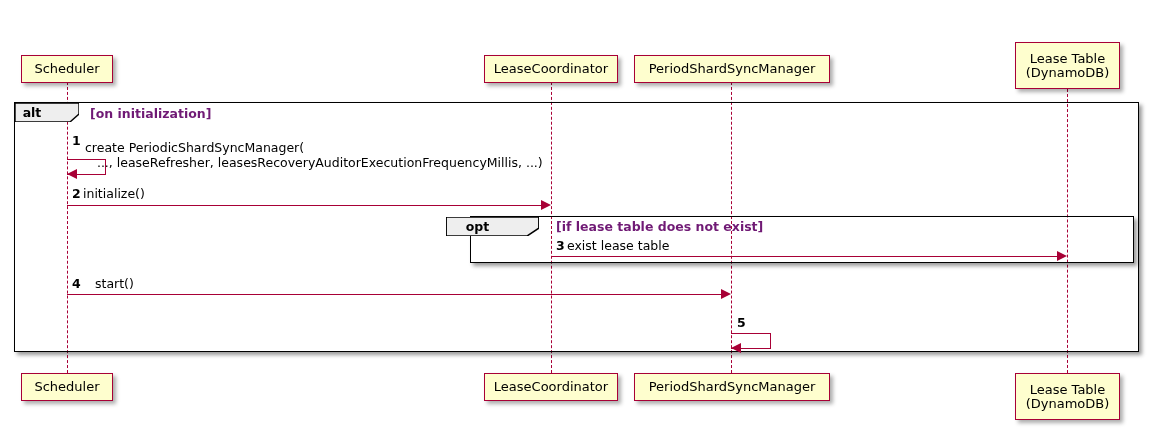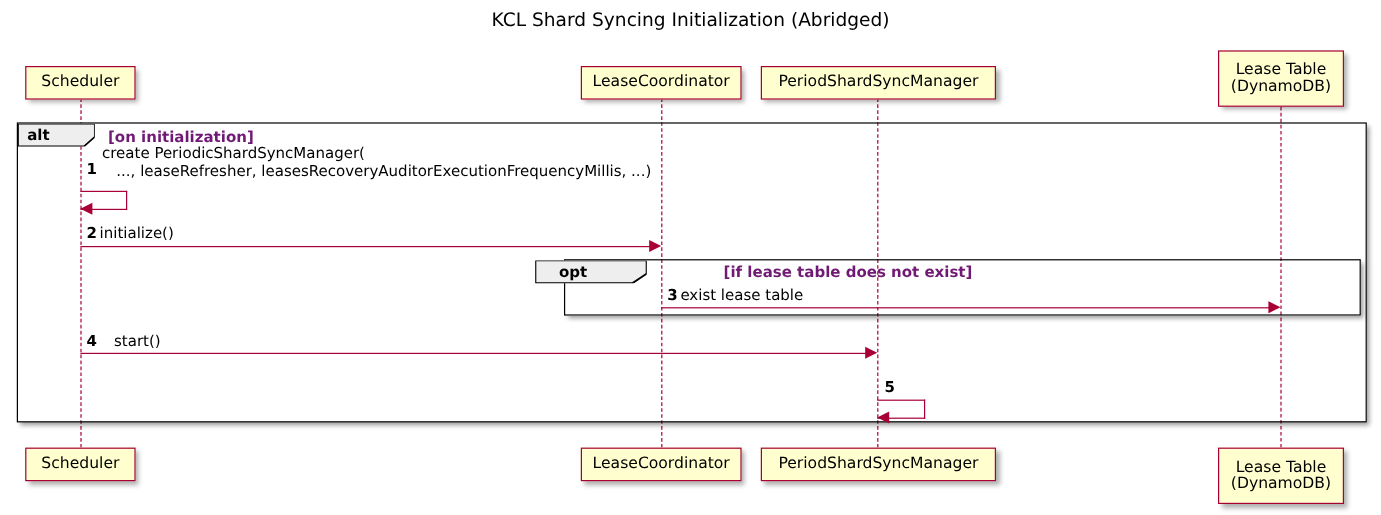--- a/index.html
+++ b/index.html
@@ -128,55 +128,54 @@
   .msg-num {
     font-weight: bold;
     font-size: 12.5px;
   }
 </style>
 </head>
 <body>
 
 <div id="canvas">
 
-  <div class="diagram-title">KCL Shard Syncing Initialization (Abridged)</div>
 
   <div class="lifeline" style="left:67px; top:82px; height:291px;"></div>
   <div class="lifeline" style="left:551px; top:82px; height:291px;"></div>
   <div class="lifeline" style="left:731px; top:82px; height:291px;"></div>
   <div class="lifeline" style="left:1067px; top:89px; height:284px;"></div>
 
   <div class="frame" style="left:14px; top:102px; width:1125px; height:250px;"></div>
   <div class="frame-tab" style="left:15px; top:103px; width:64px; height:19px;">
     <svg class="tab-shape" viewBox="0 0 64 19" preserveAspectRatio="none">
       <path d="M0,0 L64,0 L64,11 L55,19 L0,19 Z" fill="#EEEEEE" stroke="#000000" stroke-width="1.4"></path>
     </svg>
     <div class="frame-tab-label">alt</div>
   </div>
   <div class="frame-cond" style="left:90px; top:106px;">[on initialization]</div>
 
   <div class="msg-label" style="left:72px; top:133px;"><span class="msg-num">1</span></div>
-  <div class="msg-label" style="left:85px; top:120px;">create PeriodicShardSyncManager(
+  <div class="msg-label" style="left:85px; top:140px;">create PeriodicShardSyncManager(
    ..., leaseRefresher, leasesRecoveryAuditorExecutionFrequencyMillis, ...)</div>
   <div class="self-call" style="left:67px; top:159px; width:39px; height:16px;"></div>
   <div class="arrow-head left" style="left:67px; top:169px;"></div>
 
   <div class="msg-label" style="left:72px; top:186px;"><span class="msg-num">2</span></div>
   <div class="msg-label" style="left:83px; top:186px;">initialize()</div>
   <div class="arrow-line" style="left:67px; top:205px; width:476px;"></div>
   <div class="arrow-head right" style="left:541px; top:200px;"></div>
 
   <div class="frame" style="left:470px; top:216px; width:664px; height:47px;"></div>
   <div class="frame-tab" style="left:446px; top:217px; width:93px; height:19px;">
     <svg class="tab-shape" viewBox="0 0 70 19" preserveAspectRatio="none">
       <path d="M0,0 L70,0 L70,11 L61,19 L0,19 Z" fill="#EEEEEE" stroke="#000000" stroke-width="1.4"></path>
     </svg>
     <div class="frame-tab-label">opt</div>
   </div>
-  <div class="frame-cond" style="left:556px; top:219px;margin-left:47px;">[if lease table does not exist]</div>
+  <div class="frame-cond" style="left:556px; top:219px;">[if lease table does not exist]</div>
 
   <div class="msg-label" style="left:556px; top:238px;"><span class="msg-num">3</span></div>
   <div class="msg-label" style="left:567px; top:238px;">exist lease table</div>
   <div class="arrow-line" style="left:551px; top:256px; width:508px;"></div>
   <div class="arrow-head right" style="left:1057px; top:251px;"></div>
 
   <div class="msg-label" style="left:72px; top:276px;"><span class="msg-num">4</span></div>
   <div class="msg-label" style="left:83px; top:276px;margin-left:12px;">start()</div>
   <div class="arrow-line" style="left:67px; top:294px; width:656px;"></div>
   <div class="arrow-head right" style="left:721px; top:289px;"></div>

